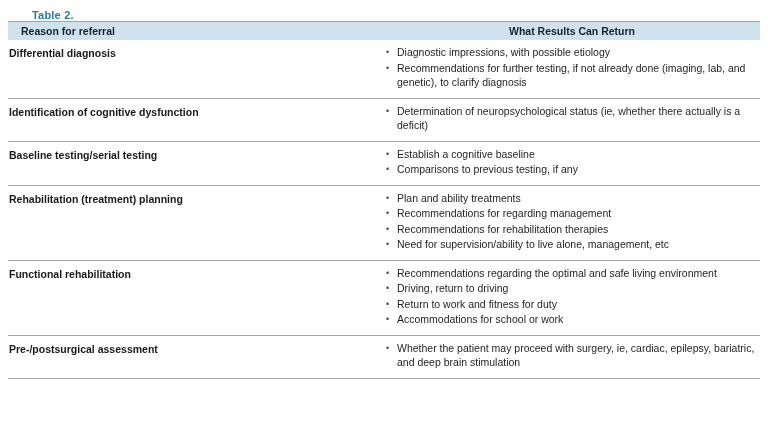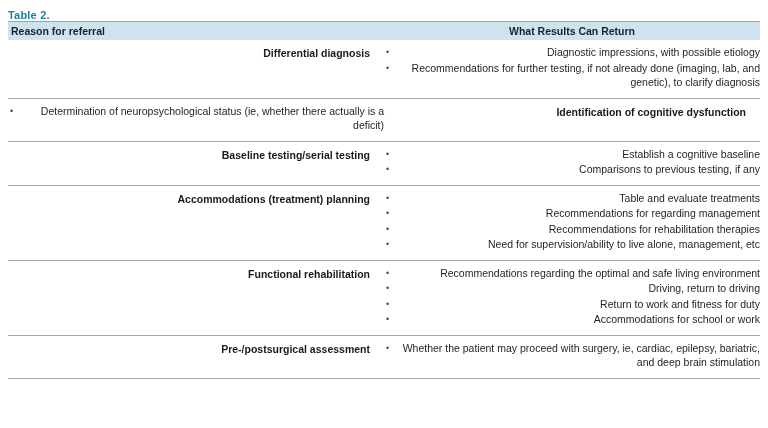--- a/index.html
+++ b/index.html
@@ -20,20 +20,21 @@
     overflow: hidden;
   }
   .page {
     padding: 9px 8px 0 8px;
   }
   .table-label {
     color: var(--accent);
     font-size: 11px;
     font-weight: bold;
     letter-spacing: 0.2px;
+    margin-left: 24px;
   }
   .table-title {
     color: var(--accent);
     font-size: 16px;
     font-weight: bold;
     margin-top: 3px;
     margin-bottom: 9px;
     letter-spacing: 0.2px;
   }
   .tbl {
@@ -46,32 +47,31 @@
     align-items: center;
     height: 19px;
   }
   .header-row .hcell {
     font-size: 10.5px;
     font-weight: bold;
     color: #14222e;
   }
   .hcell.col1 {
     width: 50%;
-    padding-left: 3px;
+    padding-left: 13px;
     text-align: left;
   }
   .hcell.col2 {
     width: 50%;
     text-align: center;
   }
   .row {
     display: flex;
     border-bottom: 1px solid var(--divider);
     padding: 5px 0 7px 0;
-    text-align: right;
   }
   .cell.reason {
     width: 50%;
     font-size: 10.5px;
     font-weight: bold;
     padding: 1px 14px 0 1px;
     line-height: 1.35;
   }
   .cell.reveals {
     width: 50%;
@@ -115,49 +115,49 @@
     </div>
     <div class="cell reveals">
       <ul>
               <li>Diagnostic impressions, with possible etiology</li>
               <li>Recommendations for further testing, if not already done (imaging, lab, and genetic), to clarify diagnosis</li>
             </ul>
     </div>
   </div>
 
   <div class="row">
+    <div class="cell reason">
+      <span>Identification of cognitive dysfunction</span>
+    </div>
     <div class="cell reveals">
       <ul>
               <li>Determination of neuropsychological status (ie, whether there actually is a deficit)</li>
             </ul>
-    </div>
-    <div class="cell reason">
-      <span>Identification of cognitive dysfunction</span>
     </div>
   </div>
 
   <div class="row">
     <div class="cell reason">
       <span>Baseline testing/serial testing</span>
     </div>
     <div class="cell reveals">
       <ul>
               <li>Establish a cognitive baseline</li>
               <li>Comparisons to previous testing, if any</li>
             </ul>
     </div>
   </div>
 
   <div class="row">
     <div class="cell reason">
-      <span>Accommodations (treatment) planning</span>
+      <span>Rehabilitation (treatment) planning</span>
     </div>
     <div class="cell reveals">
       <ul>
-              <li>Table and evaluate treatments</li>
+              <li>Plan and ability treatments</li>
               <li>Recommendations for regarding management</li>
               <li>Recommendations for rehabilitation therapies</li>
               <li>Need for supervision/ability to live alone, management, etc</li>
             </ul>
     </div>
   </div>
 
   <div class="row">
     <div class="cell reason">
       <span>Functional rehabilitation</span>

